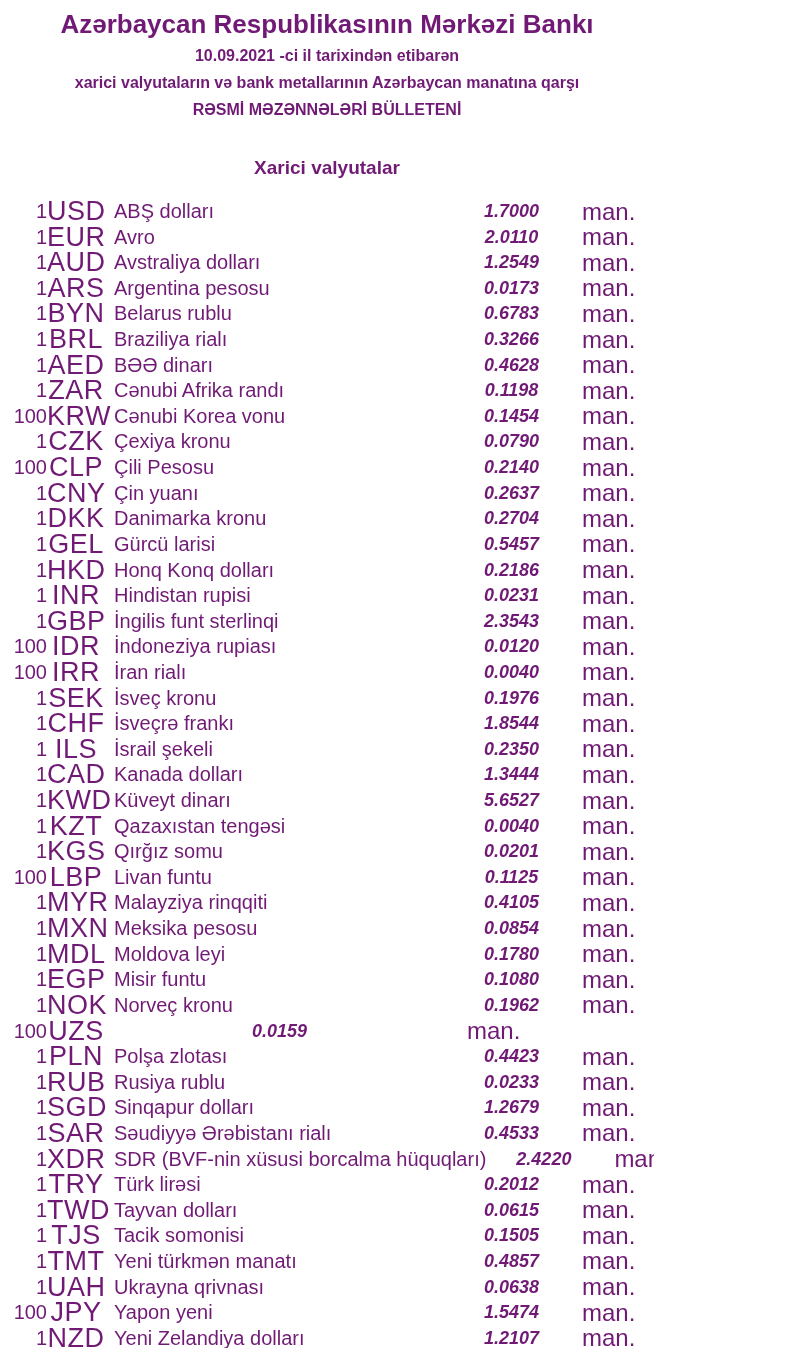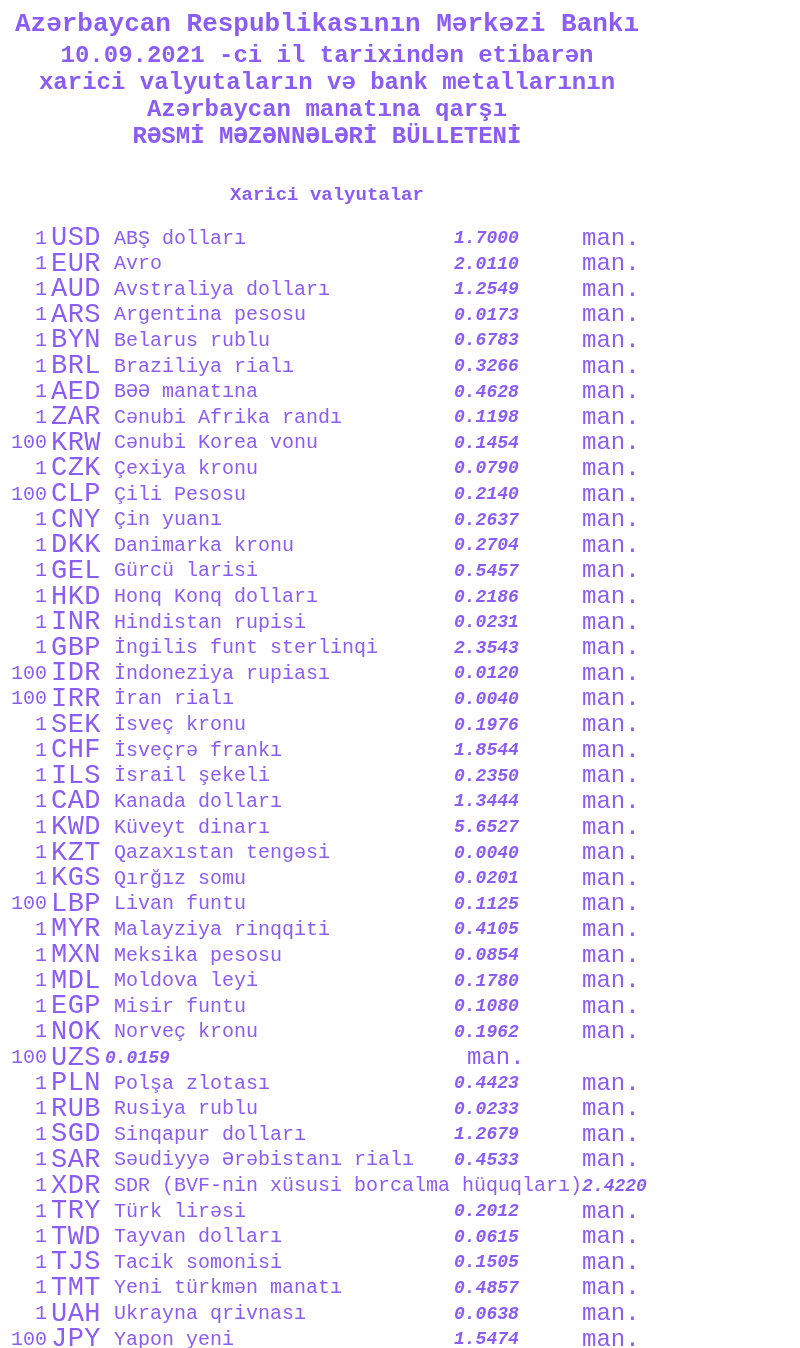--- a/index.html
+++ b/index.html
@@ -1,34 +1,34 @@
 <!DOCTYPE html>
 <html><head>
 <meta charset="utf-8">
 <style>
   html, body { margin: 0; padding: 0; background: #ffffff; }
   .page {
     position: relative;
     width: 654px;
     height: 1348px;
     background: #ffffff;
-    color: #8b5cf6;
-    font-family: Liberation Mono, monospace;
+    color: #701a75;
+    font-family: Liberation Sans, sans-serif;
     overflow: hidden;
     box-sizing: border-box;
   }
   .header { text-align: center; padding-top: 7px; }
   .title {
     font-size: 26px;
     font-weight: 700;
     line-height: 35px;
     margin: 0;
   }
   .sub {
-    font-size: 24px;
+    font-size: 16px;
     font-weight: 700;
     line-height: 27px;
   }
   .section-title {
     text-align: center;
     font-size: 19px;
     font-weight: 700;
     margin: 33px 0 16px 0;
     line-height: 24px;
   }
@@ -36,21 +36,21 @@
   .row {
     display: grid;
     grid-template-columns: 47px 58px 1fr 115px 85px;
     height: 25.62px;
     align-items: center;
   }
   .row span { display: block; white-space: nowrap; }
   .qty  { text-align: right; font-size: 20px; }
   .code { text-align: center; font-size: 27px; letter-spacing: 0.5px; }
   .name { padding-left: 9px; font-size: 20px; }
-  .rate { text-align: left; font-size: 18px; font-weight: 700; font-style: italic; }
+  .rate { text-align: center; font-size: 18px; font-weight: 700; font-style: italic; }
   .unit { padding-left: 13px; font-size: 24px; }
 </style>
 </head>
 <body>
 
 <div class="page">
   <div class="header">
     <h1 class="title">Azərbaycan Respublikasının Mərkəzi Bankı</h1>
     <div class="sub">10.09.2021 -ci il tarixindən etibarən</div>
     <div class="sub">xarici valyutaların və bank metallarının Azərbaycan manatına qarşı</div>
@@ -104,21 +104,21 @@
     <span class="qty">1</span>
     <span class="code">BRL</span>
     <span class="name">Braziliya rialı</span>
     <span class="rate">0.3266</span>
     <span class="unit">man.</span>
   </div>
 
   <div class="row">
     <span class="qty">1</span>
     <span class="code">AED</span>
-    <span class="name">BƏƏ manatına</span>
+    <span class="name">BƏƏ dinarı</span>
     <span class="rate">0.4628</span>
     <span class="unit">man.</span>
   </div>
 
   <div class="row">
     <span class="qty">1</span>
     <span class="code">ZAR</span>
     <span class="name">Cənubi Afrika randı</span>
     <span class="rate">0.1198</span>
     <span class="unit">man.</span>

